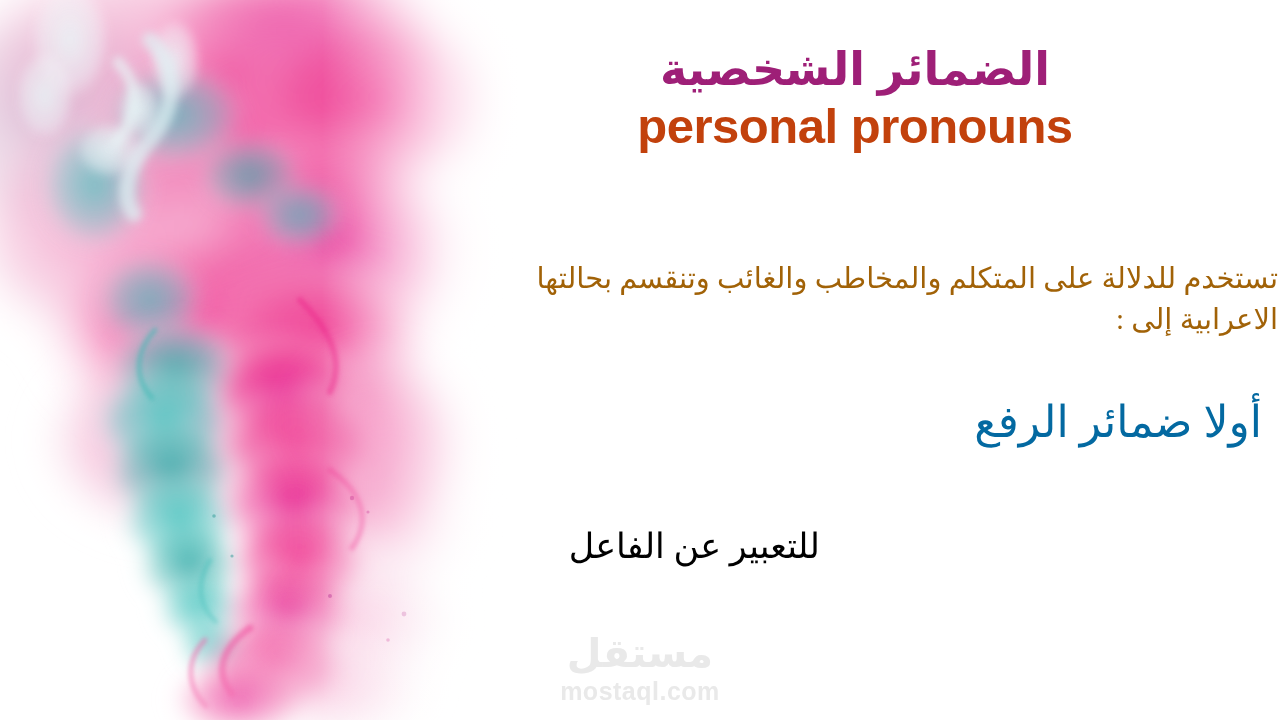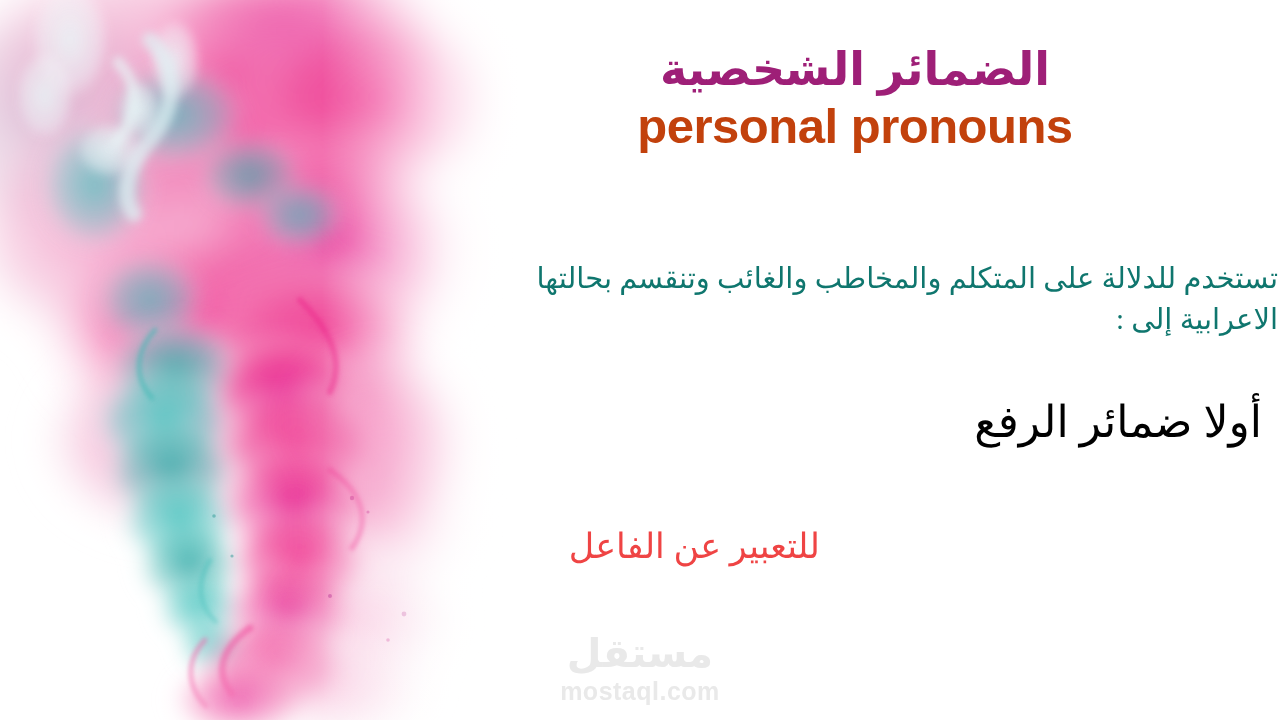--- a/index.html
+++ b/index.html
@@ -62,55 +62,55 @@
     line-height: 1.18;
     margin-top: 2px;
     letter-spacing: -0.5px;
   }
 
   .paragraph {
     position: absolute;
     right: 0;
     top: 258px;
     width: 845px;
-    color: #0f766e;
+    color: #a16207;
     direction: rtl;
     text-align: right;
     font-size: 29px;
     line-height: 1.42;
     font-family: "Liberation Serif", "DejaVu Serif", serif;
     padding-right: 2px;
   }
 
   .section-heading {
     position: absolute;
     right: 18px;
     top: 395px;
     width: 820px;
-    color: #000000;
+    color: #0369a1;
     direction: rtl;
     text-align: right;
     font-size: 44px;
     line-height: 1.28;
     font-family: "Liberation Serif", "DejaVu Serif", serif;
   }
   .section-heading .en-term {
     display: block;
     direction: ltr;
     text-align: right;
     font-family: "Liberation Sans", "DejaVu Sans", sans-serif;
     font-size: 45px;
     padding-right: 22px;
   }
 
   .subnote {
     position: absolute;
     right: 460px;
     top: 524px;
-    color: #ef4444;
+    color: #000000;
     direction: rtl;
     text-align: right;
     font-size: 35px;
     line-height: 1.3;
     font-family: "Liberation Serif", "DejaVu Serif", serif;
     white-space: nowrap;
   }
 
   
   .watermark {

